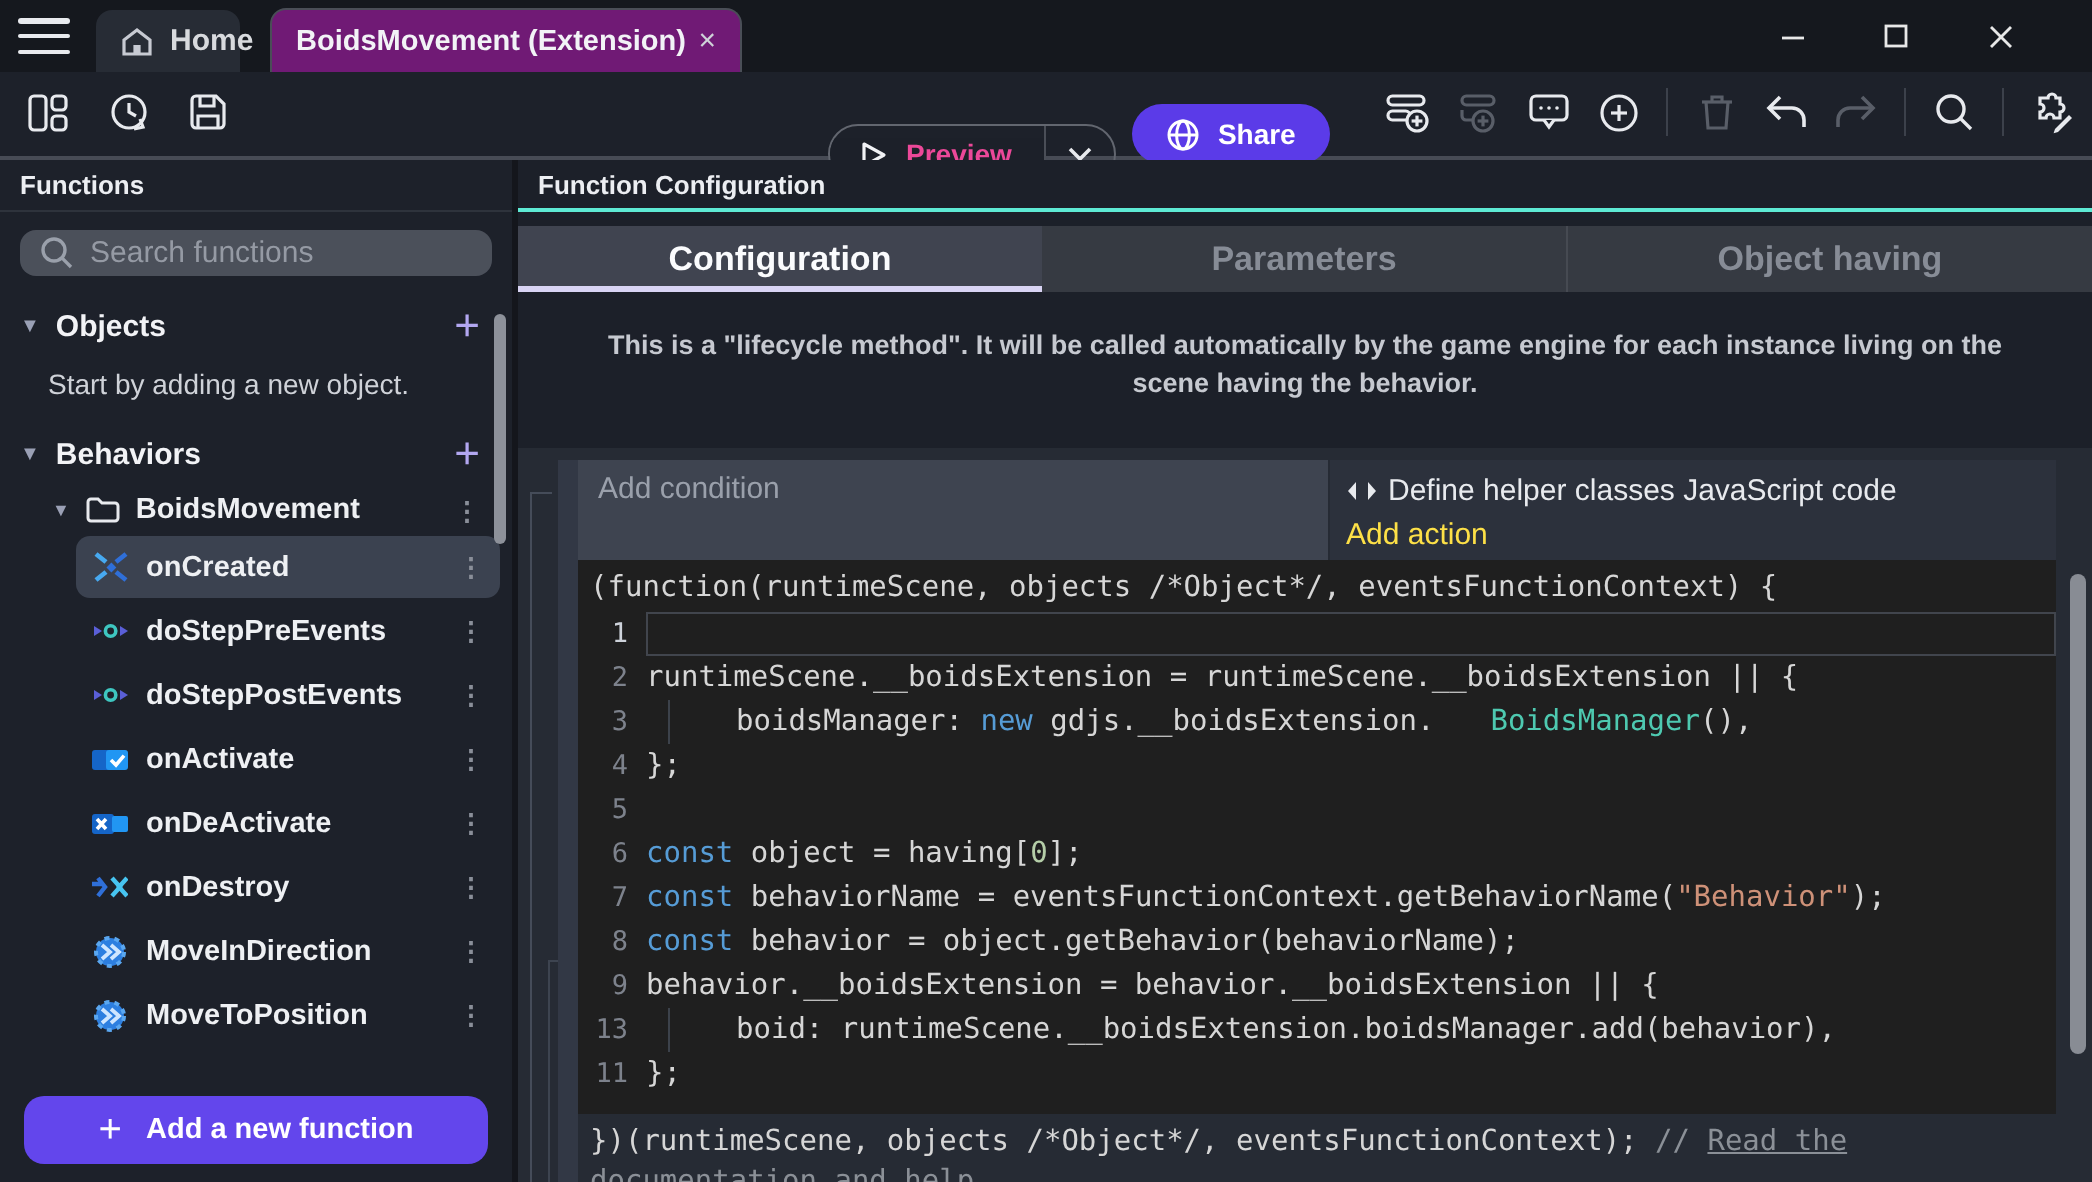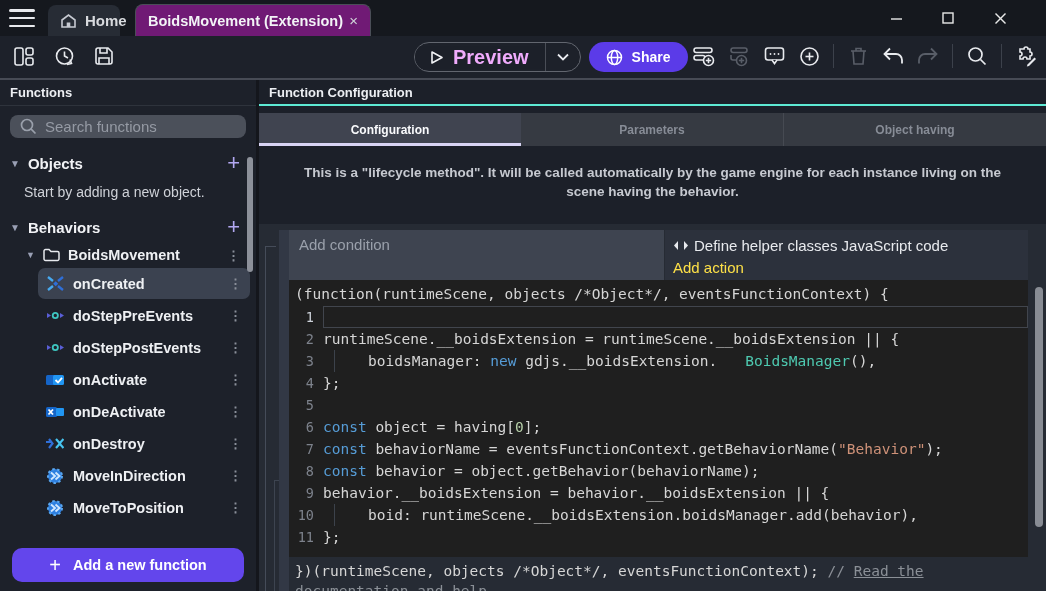--- a/index.html
+++ b/index.html
@@ -24,21 +24,21 @@
   .winctrl .wbtn svg { vertical-align:middle; }
 
   
   .toolbar { position:relative; height:42px; background:#1d212a; }
   .tb-left { position:absolute; left:10px; top:6px; display:flex; gap:12px; align-items:center; }
   .tb-center { position:absolute; left:414px; top:6px; display:flex; gap:8px; align-items:center; }
   .tb-right { position:absolute; right:6px; top:6px; display:flex; gap:7px; align-items:center; }
   .icon-btn { width:28px; height:28px; display:flex; align-items:center; justify-content:center; }
   .tb-sep { width:1px; height:24px; background:#3c414b; margin:0 3px; }
   .btn-preview { display:flex; align-items:center; height:30px; border:1px solid #62666f;
-    border-radius:16px; color:#f0abfc; font-size:20px; font-weight:700; overflow:hidden; }
+    border-radius:16px; color:#ec4899; font-size:14px; font-weight:700; overflow:hidden;margin-top:20px; }
   .btn-preview .main { display:flex; align-items:center; gap:9px; padding:0 16px 0 14px; }
   .btn-preview .dd { display:flex; align-items:center; padding:0 11px; border-left:1px solid #4a4e57; height:100%; }
   .btn-share { display:flex; align-items:center; gap:9px; height:30px; padding:0 17px;
     border-radius:16px; background:#5b3be8; color:#fff; font-size:14px; font-weight:700; }
 
   
   .content { display:flex; height:513px; border-top:2px solid #474b55; }
 
   
   .sidebar { position:relative; width:259px; background:#1d212a; border-right:3px solid #14161c; }
@@ -66,21 +66,21 @@
     display:flex; align-items:center; justify-content:center; gap:12px; }
   .btn-addfn .pl { font-size:20px; font-weight:300; }
   .sb-scroll { position:absolute; right:3px; top:77px; width:6px; height:115px; background:#8d919a; border-radius:3px; }
 
   
   .main { position:relative; flex:1; background:#1c2029; }
   .main-header { height:26px; line-height:26px; padding-left:10px; color:#eceef2;
     font-size:13px; font-weight:700; border-bottom:2px solid #5eead4; }
   .tabbar { display:flex; height:33px; margin-top:7px; background:#363a42; }
   .tab { flex:1; display:flex; align-items:center; justify-content:center; position:relative;
-    color:#878c96; font-size:12px; font-weight:700; }
+    color:#878c96; font-size:17px; font-weight:700; }
   .tab.active { background:#404450; color:#fafbfd; }
   .tab.active::after { content:""; position:absolute; left:0; right:0; bottom:0; height:3px; background:#d9d4f4; }
   .tab + .tab { border-left:1px solid #464a52; }
   .tab.active + .tab { border-left:none; }
   .description { text-align:center; color:#c6c9d0; font-size:13.5px; font-weight:600;
     line-height:19px; padding:17px 30px 0 30px; max-width:820px; margin:0 auto; }
 
   
   .events { position:absolute; left:0; right:0; top:144px; bottom:0; background:#262b34; }
   .rail1 { position:absolute; left:6px; top:22px; bottom:0; width:1px; background:#454c59; }
@@ -464,21 +464,21 @@
           <div>
               <div class="cl active"><span class="ln">1</span><span class="lc"></span></div>
               <div class="cl"><span class="ln">2</span><span class="lc"><span class="tok-p">runtimeScene.__boidsExtension = runtimeScene.__boidsExtension || {</span></span></div>
               <div class="cl"><span class="ln">3</span><span class="lc"><span class="g"></span><span class="tok-p">boidsManager: </span><span class="tok-k">new</span><span class="tok-p"> gdjs.__boidsExtension.</span><span class="tok-t">BoidsManager</span><span class="tok-p">(),</span></span></div>
               <div class="cl"><span class="ln">4</span><span class="lc"><span class="tok-p">};</span></span></div>
               <div class="cl"><span class="ln">5</span><span class="lc"></span></div>
               <div class="cl"><span class="ln">6</span><span class="lc"><span class="tok-k">const</span><span class="tok-p"> object = having[</span><span class="tok-n">0</span><span class="tok-p">];</span></span></div>
               <div class="cl"><span class="ln">7</span><span class="lc"><span class="tok-k">const</span><span class="tok-p"> behaviorName = eventsFunctionContext.getBehaviorName(</span><span class="tok-s">"Behavior"</span><span class="tok-p">);</span></span></div>
               <div class="cl"><span class="ln">8</span><span class="lc"><span class="tok-k">const</span><span class="tok-p"> behavior = object.getBehavior(behaviorName);</span></span></div>
               <div class="cl"><span class="ln">9</span><span class="lc"><span class="tok-p">behavior.__boidsExtension = behavior.__boidsExtension || {</span></span></div>
-              <div class="cl"><span class="ln">10</span><span class="lc"><span class="g"></span><span class="tok-p">boid: runtimeScene.__boidsExtension.boidsManager.add(behavior),</span></span></div>
+              <div class="cl"><span class="ln">13</span><span class="lc"><span class="g"></span><span class="tok-p">boid: runtimeScene.__boidsExtension.boidsManager.add(behavior),</span></span></div>
               <div class="cl"><span class="ln">11</span><span class="lc"><span class="tok-p">};</span></span></div>
             </div>
         </div>
 
         <div class="cfooter"><span>})(runtimeScene, objects /*Object*/, eventsFunctionContext); </span><span class="dim">// </span><span class="lnk">Read the documentation and help</span></div>
       </div>
 
       <div class="main-scroll"></div>
     </div>
   </div>

